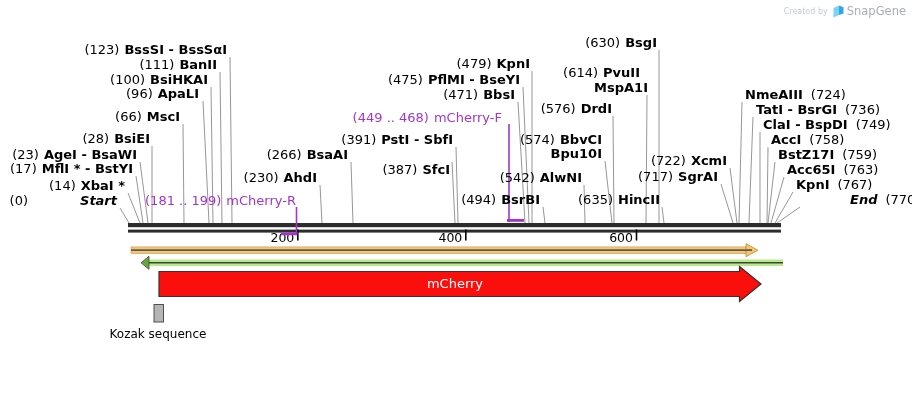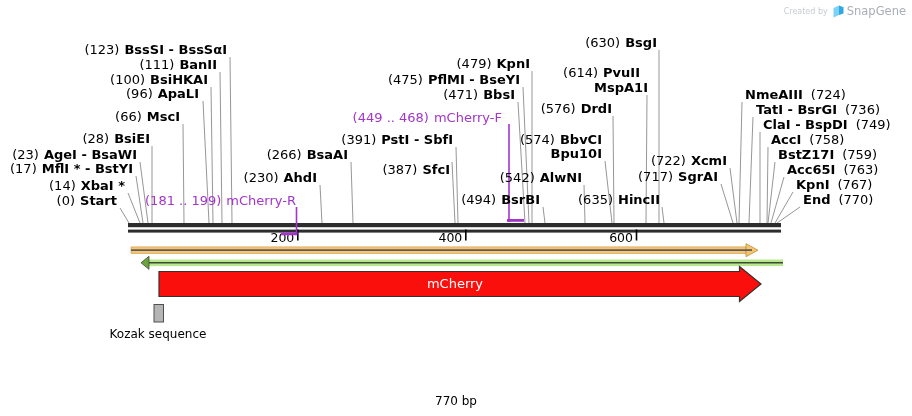--- a/index.html
+++ b/index.html
@@ -1,21 +1,21 @@
 <!DOCTYPE html>
 <html><head>
 <meta charset="utf-8">
 <style>
   html,body{margin:0;padding:0;background:#fff;}
   body{width:912px;height:416px;font-family:"DejaVu Sans","Liberation Sans",sans-serif;}
   #canvas{position:relative;width:912px;height:416px;overflow:hidden;background:#fff;}
   #map-svg{position:absolute;left:0;top:0;}
   .enz{position:absolute;white-space:nowrap;font-size:13px;line-height:15px;color:#000;}
   .enz .nm{font-weight:bold;}
-  .enz.it .nm{}
+  .enz.it .nm{font-style:italic;margin-left:47px;}
   .enz .ps{font-weight:normal;}
   .enz .gap-r{margin-right:5px;}
   .enz .gap-l{margin-left:8px;}
   .enz.primer{color:#a335cb;}
   .enz.primer .nm{font-weight:normal;}
   .feature-label{position:absolute;transform:translateX(-50%);font-size:13px;color:#fff;}
   .kozak-label{position:absolute;transform:translateX(-50%);font-size:12px;color:#000;}
   .title{position:absolute;left:0;width:100%;text-align:center;font-weight:bold;font-size:15px;color:#000;}
   .bp-label{position:absolute;left:0;width:100%;text-align:center;font-size:12px;color:#000;}
   .watermark{position:absolute;top:4px;right:6px;display:flex;align-items:center;text-align:right;}
@@ -121,21 +121,20 @@
       <div class="enz" style="left: 796px; top: 177px;"><span class="nm gap-0">KpnI</span><span class="ps gap-l">(767)</span></div>
       <div class="enz it" style="left: 803px; top: 192px;"><span class="nm gap-0">End</span><span class="ps gap-l">(770)</span></div>
       <div class="enz primer" style="right: 616px; top: 193px;"><span class="ps gap-r">(181 .. 199)</span><span class="nm">mCherry-R</span></div>
       <div class="enz primer" style="right: 410px; top: 110px;"><span class="ps gap-r">(449 .. 468)</span><span class="nm">mCherry-F</span></div>
     </div>
 
   <div class="feature-label" id="mcherry-label" style="left: 455px; top: 276px;">mCherry</div>
 
   <div class="kozak-label" style="left: 158px; top: 327px;">Kozak sequence</div>
 
-  <div class="bp-label" style="top:394px;">770 bp</div>
 
   <div class="watermark">
     <span class="created">Created by</span>
     <svg width="11" height="13" viewBox="0 0 11 13">
       <path d="M0.5 3 L6 0.5 L6 10 L0.5 12.5 Z" fill="#7fd2f7"></path>
       <path d="M6 0.5 L10.5 2.2 L10.5 8.4 L6 10 Z" fill="#2fa8e1"></path>
     </svg>
     <span class="brand">SnapGene</span>
   </div>
 </div>

